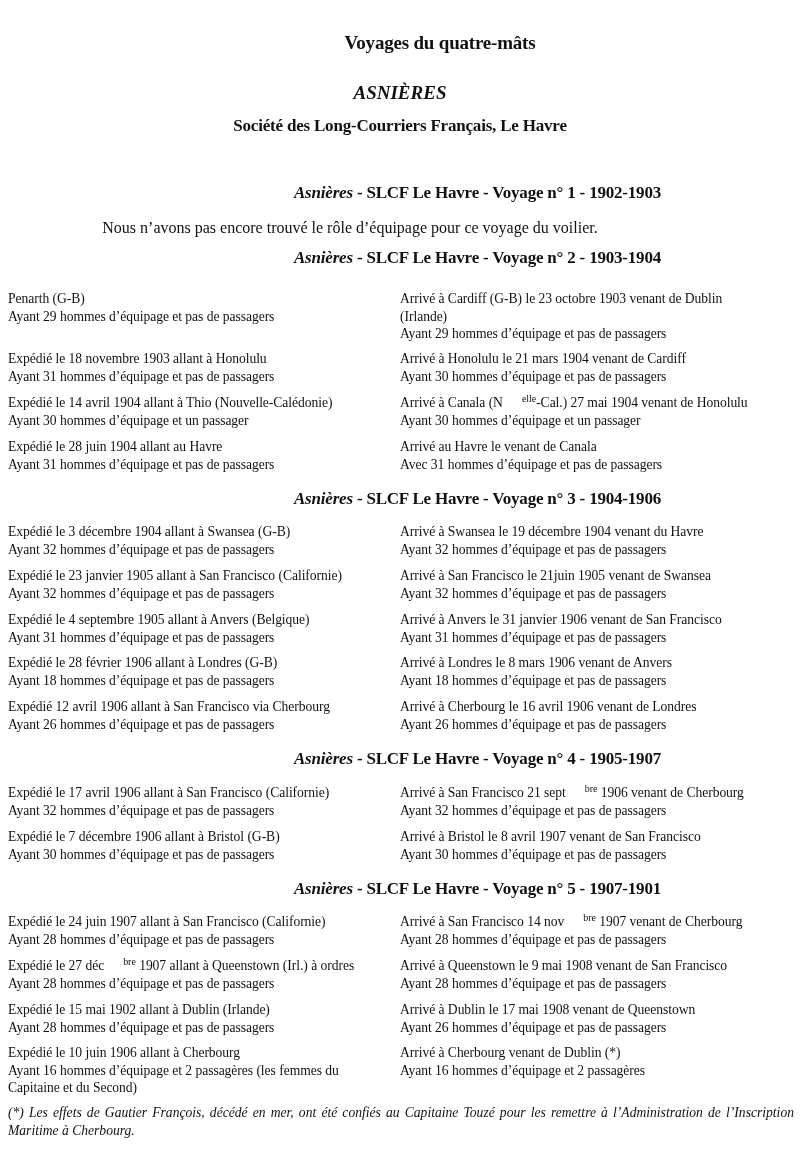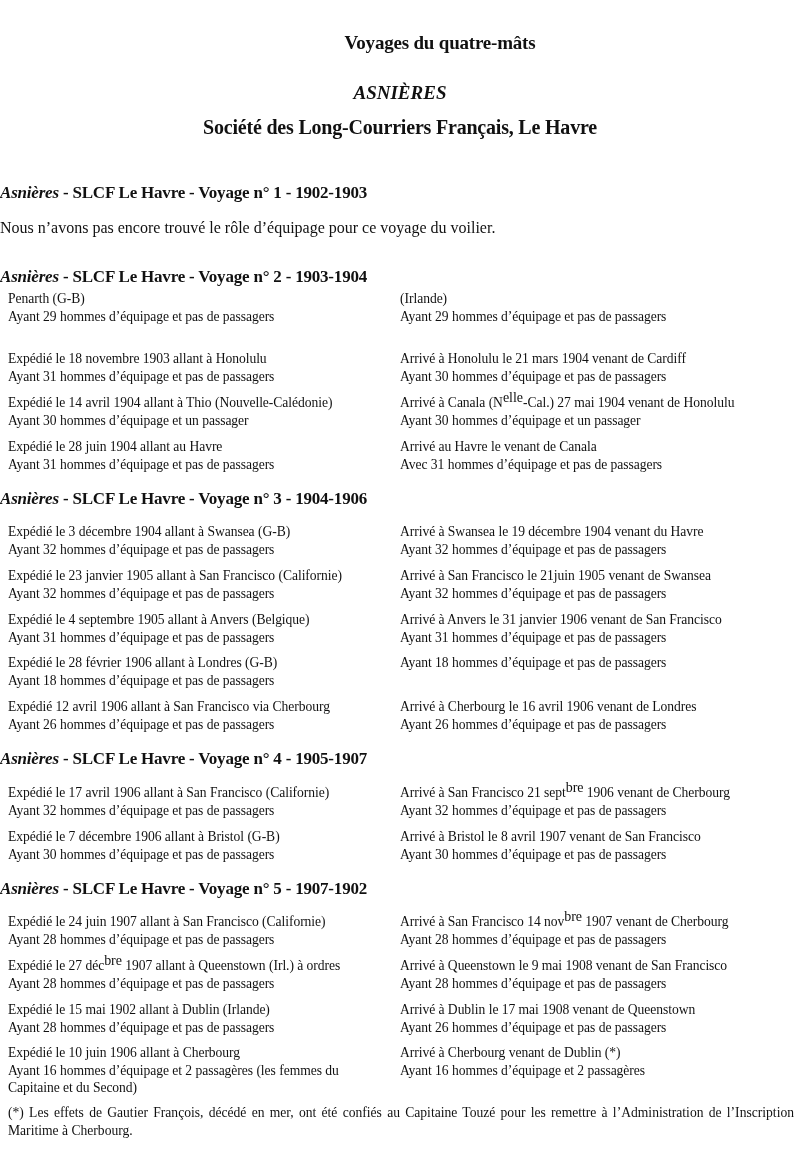--- a/index.html
+++ b/index.html
@@ -13,69 +13,70 @@
     .title {
       position: absolute; left: 4px; width: 800px; text-align: center;
       font-weight: bold; font-size: 19px; top: 32px; letter-spacing: -0.2px; padding-left: 36px;
     }
     .ship {
       position: absolute; left: 0; width: 800px; text-align: center;
       font-weight: bold; font-style: italic; font-size: 19px; top: 82px;
     }
     .company {
       position: absolute; left: 0; width: 800px; text-align: center;
-      font-weight: bold; font-size: 20px; top: 116px; letter-spacing: -0.2px;
+      font-weight: bold; font-size: 17px; top: 116px; letter-spacing: -0.2px;
     }
     .voy-head {
-      position: absolute; left: 0; width: 661px; text-align: left;
+      position: absolute; left: 0; width: 661px; text-align: right;
       font-weight: bold; font-size: 17px; letter-spacing: -0.2px;
     }
     .voy-head .shipname { font-style: italic; }
     .note {
-      position: absolute; left: 0; width: 700px; text-align: left;
+      position: absolute; left: 0; width: 700px; text-align: center;
       font-size: 16px;
     }
     .row { position: absolute; left: 0; width: 800px; }
     .cell {
       position: absolute; font-size: 13.6px; line-height: 17.5px;
       letter-spacing: -0.05px;
     }
     .cell.left { left: 8px; width: 380px; }
     .cell.right { left: 400px; width: 395px; }
     .cell .line { display: block; white-space: nowrap; }
-    sup { font-size: 14px; line-height: 0; vertical-align: 5px; }
+    sup { font-size: 10px; line-height: 0; vertical-align: 5px; margin-left: 19px; }
     .footnote {
       position: absolute; left: 8px; width: 786px; top: 1104px;
-      font-size: 13.6px; line-height: 17.5px; text-align: justify;
+      font-size: 13.6px; line-height: 17.5px; text-align: justify; font-style: italic;
     }
   </style>
 </head>
 <body>
 
 <div class="page">
 
   <div class="title">Voyages du quatre-mâts</div>
   <div class="ship">ASNIÈRES</div>
   <div class="company">Société des Long-Courriers Français, Le Havre</div>
 
   <div class="voy-head" style="top:183px">
     <span class="shipname">Asnières</span><span> - SLCF Le Havre - Voyage n° 1 - 1902-1903</span>
   </div>
   <div class="note" style="top:219px">Nous n’avons pas encore trouvé le rôle d’équipage pour ce voyage du voilier.</div>
 
-  <div class="voy-head" style="top:267px">
+  <div class="voy-head" style="top:248px">
     <span class="shipname">Asnières</span><span> - SLCF Le Havre - Voyage n° 2 - 1903-1904</span>
   </div>
 
   <div class="row" style="top:290px">
     <div class="cell left">
       <span class="line">Penarth (G-B)</span>
       <span class="line">Ayant 29 hommes d’équipage et pas de passagers</span>
     </div>
     <div class="cell right">
+      <span class="line">Arrivé à Cardiff (G-B) le 23 octobre 1903 venant de Dublin</span>
       <span class="line">(Irlande)</span>
       <span class="line">Ayant 29 hommes d’équipage et pas de passagers</span>
     </div>
   </div>
 
   <div class="row" style="top:350px">
     <div class="cell left">
       <span class="line">Expédié le 18 novembre 1903 allant à Honolulu</span>
       <span class="line">Ayant 31 hommes d’équipage et pas de passagers</span>
     </div>
@@ -143,20 +144,21 @@
       <span class="line">Ayant 31 hommes d’équipage et pas de passagers</span>
     </div>
   </div>
 
   <div class="row" style="top:654px">
     <div class="cell left">
       <span class="line">Expédié le 28 février 1906 allant à Londres (G-B)</span>
       <span class="line">Ayant 18 hommes d’équipage et pas de passagers</span>
     </div>
     <div class="cell right">
+      <span class="line">Arrivé à Londres le 8 mars 1906 venant de Anvers</span>
       <span class="line">Ayant 18 hommes d’équipage et pas de passagers</span>
     </div>
   </div>
 
   <div class="row" style="top:698px">
     <div class="cell left">
       <span class="line">Expédié 12 avril 1906 allant à San Francisco via Cherbourg</span>
       <span class="line">Ayant 26 hommes d’équipage et pas de passagers</span>
     </div>
     <div class="cell right">
@@ -185,21 +187,21 @@
       <span class="line">Expédié le 7 décembre 1906 allant à Bristol (G-B)</span>
       <span class="line">Ayant 30 hommes d’équipage et pas de passagers</span>
     </div>
     <div class="cell right">
       <span class="line">Arrivé à Bristol le 8 avril 1907 venant de San Francisco</span>
       <span class="line">Ayant 30 hommes d’équipage et pas de passagers</span>
     </div>
   </div>
 
   <div class="voy-head" style="top:879px">
-    <span class="shipname">Asnières</span><span> - SLCF Le Havre - Voyage n° 5 - 1907-1902</span>
+    <span class="shipname">Asnières</span><span> - SLCF Le Havre - Voyage n° 5 - 1907-1901</span>
   </div>
 
   <div class="row" style="top:913px">
     <div class="cell left">
       <span class="line">Expédié le 24 juin 1907 allant à San Francisco (Californie)</span>
       <span class="line">Ayant 28 hommes d’équipage et pas de passagers</span>
     </div>
     <div class="cell right">
       <span class="line"><span>Arrivé à San Francisco 14 nov</span><sup>bre</sup><span> 1907 venant de Cherbourg</span></span>
       <span class="line">Ayant 28 hommes d’équipage et pas de passagers</span>

